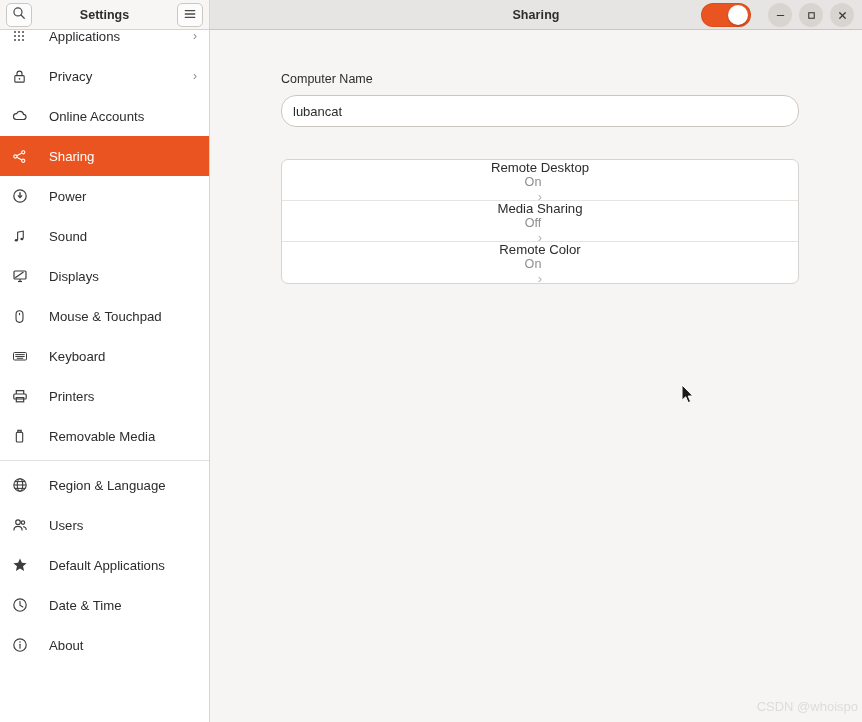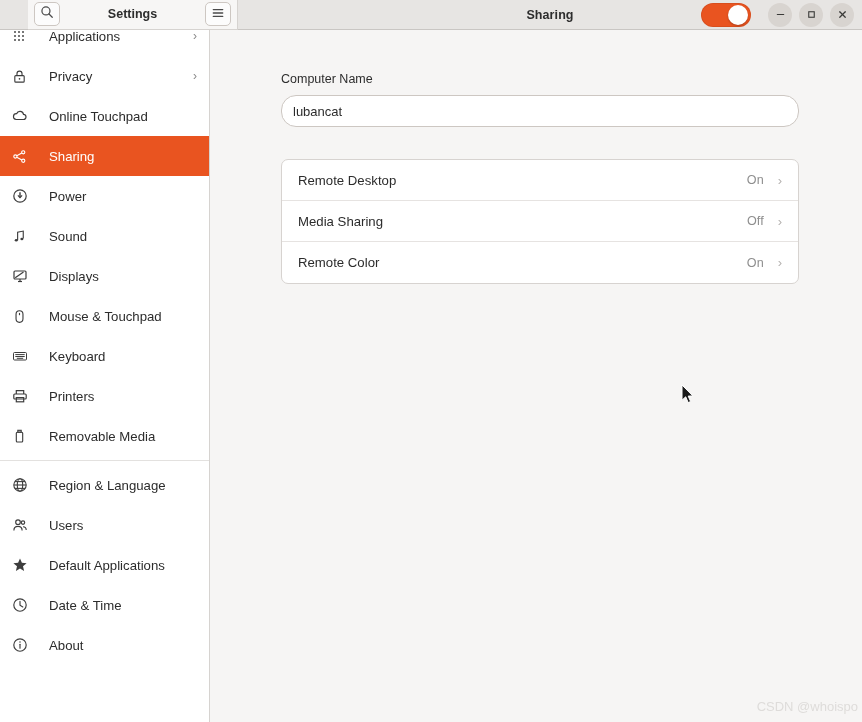--- a/index.html
+++ b/index.html
@@ -6,25 +6,24 @@
   html, body {
     width: 862px; height: 722px;
     font-family: "Liberation Sans", sans-serif;
     background: #f6f5f4;
     overflow: hidden;
   }
   .window { position: relative; width: 862px; height: 722px; display: flex; flex-direction: column; }
 
   
   .titlebar {
-    height: 27px; min-height: 30px; display: flex; align-items: center;
+    height: 27px; min-height: 30px; display: flex; align-items: flex-start;
     background: #e7e5e3;
     border-bottom: 1px solid #c9c6c3;
     position: relative;
-    padding-left: 28px;
   }
   .tb-left {
     width: 210px; min-width: 210px; height: 30px;
     background: #f7f6f5;
     display: flex; align-items: center; justify-content: space-between;
     padding: 0 6px;
     border-right: 1px solid #d6d3d0;
     border-bottom: 1px solid #d6d3d0;
   }
   .tb-right {
@@ -95,21 +94,21 @@
     width: 100%; height: 32px; border: 1px solid #cdc7c2; border-radius: 15px;
     background: #ffffff; padding: 0 11px; font-size: 13px; color: #2c2c2c;
     font-family: "Liberation Sans", sans-serif; outline: none;
   }
   .list-card {
     margin-top: 32px; border: 1px solid #d7d3d0; border-radius: 7px;
     background: #ffffff; overflow: hidden;
   }
   .row {
     height: 41px; display: flex; align-items: center; padding: 0 16px;
-    cursor: pointer; border-bottom: 1px solid #e6e3e1;
+    cursor: pointer; border-bottom: 1px solid #e6e3e1; flex-direction: column;
   }
   .row:last-child { border-bottom: none; }
   .row .rlabel { flex: 1; font-size: 13.2px; color: #2c2c2c; }
   .row .rvalue { font-size: 12.6px; color: #8e8e8e; margin-right: 14px; }
   .row .rchev { color: #b5b2b0; font-size: 13px; }
 
   .watermark {
     position: absolute; right: 4px; bottom: 8px;
     font-size: 13px; color: #dedcda; user-select: none; white-space: nowrap;
   }
@@ -203,21 +202,21 @@
           <span class="lbl">Privacy</span>
           <span class="chev">›</span>
         </div>
 
         <div class="sb-item">
           <span class="ico">
             <svg width="16" height="16" viewBox="0 0 16 16" fill="none" stroke="#3d3d3d" stroke-width="1.2">
               <path d="M4.2 11.5h7.1a2.6 2.6 0 0 0 .2-5.2 3.6 3.6 0 0 0-6.9-.6A2.7 2.7 0 0 0 4.2 11.5z"></path>
             </svg>
           </span>
-          <span class="lbl">Online Touchpad</span>
+          <span class="lbl">Online Accounts</span>
         </div>
 
         <div class="sb-item selected">
           <span class="ico">
             <svg width="15" height="15" viewBox="0 0 16 16" fill="none" stroke="#ffffff" stroke-width="1.2">
               <circle cx="12" cy="3.5" r="1.7"></circle>
                 <circle cx="12" cy="12.5" r="1.7"></circle>
                 <circle cx="3.6" cy="8" r="1.7"></circle>
               <line x1="5.1" y1="7.2" x2="10.5" y2="4.3"></line>
                 <line x1="5.1" y1="8.8" x2="10.5" y2="11.7"></line>

